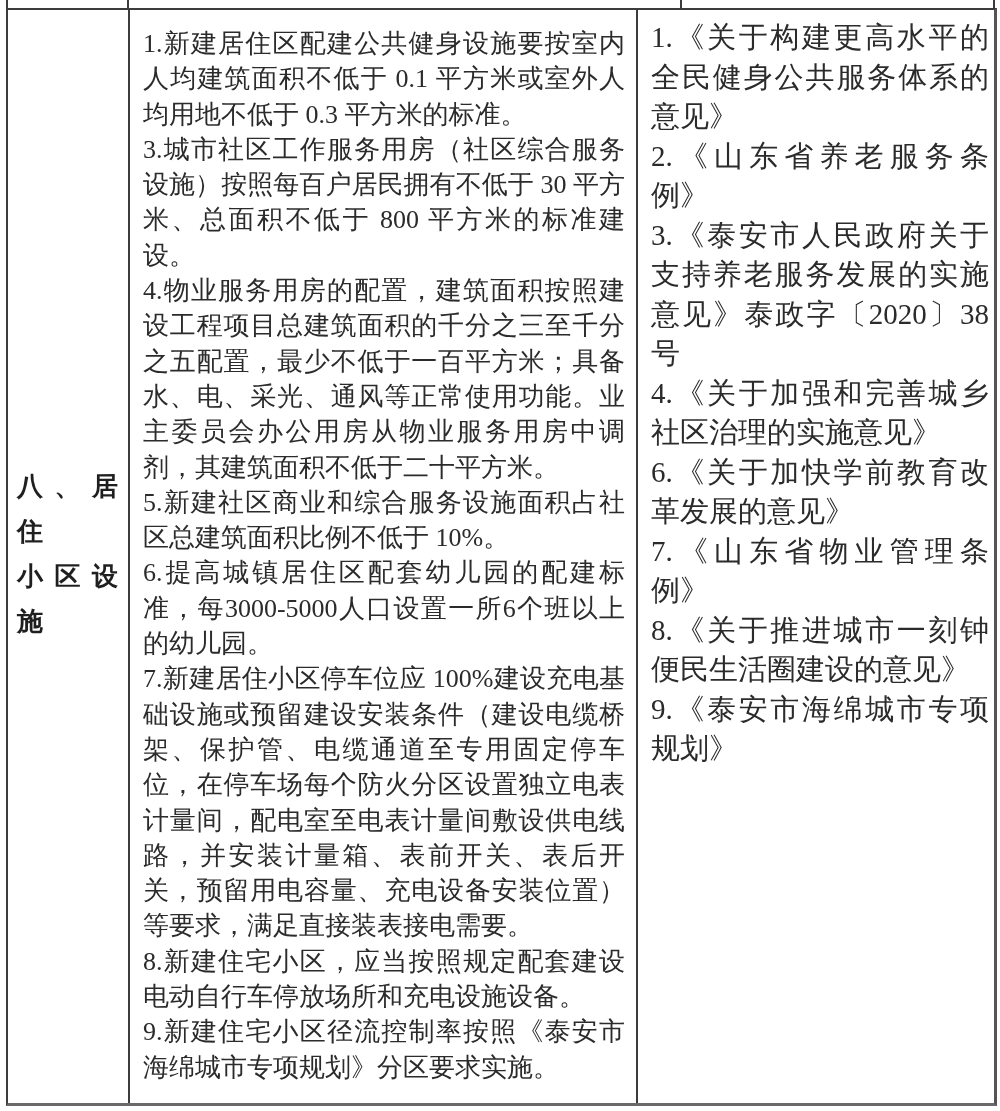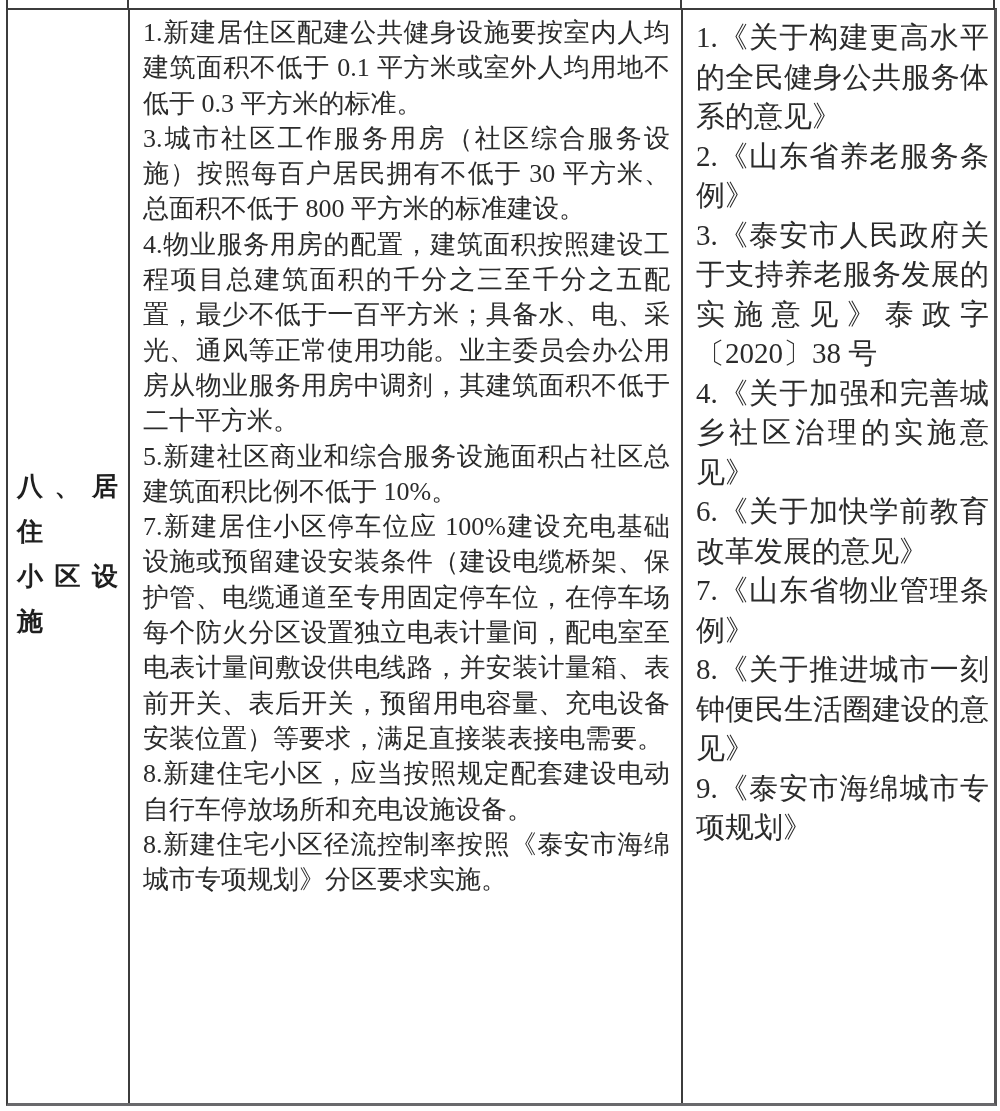--- a/index.html
+++ b/index.html
@@ -67,23 +67,23 @@
     font-size: 26px;
     line-height: 45px;
     font-weight: bold;
     color: #1f1f1f;
     text-align: justify;
     text-align-last: justify;
   }
 
   
   .standards-cell {
-    width: 553px;
+    width: 508px;
     border-right: 2px solid #3c3c3c;
-    padding: 5px 11px 0 13px;
+    padding: 16px 11px 0 13px;
     font-size: 26px;
     line-height: 35.3px;
   }
   .standards-cell p {
     margin: 0;
     text-align: justify;
   }
 
   
   .references-cell {
@@ -116,23 +116,24 @@
           <div class="header-line">施</div>
         </div>
     </div>
 
     <div class="cell standards-cell">
       <div>
           <p>1.新建居住区配建公共健身设施要按室内人均建筑面积不低于 0.1 平方米或室外人均用地不低于 0.3 平方米的标准。</p>
           <p>3.城市社区工作服务用房（社区综合服务设施）按照每百户居民拥有不低于 30 平方米、总面积不低于 800 平方米的标准建设。</p>
           <p>4.物业服务用房的配置，建筑面积按照建设工程项目总建筑面积的千分之三至千分之五配置，最少不低于一百平方米；具备水、电、采光、通风等正常使用功能。业主委员会办公用房从物业服务用房中调剂，其建筑面积不低于二十平方米。</p>
           <p>5.新建社区商业和综合服务设施面积占社区总建筑面积比例不低于 10%。</p>
+          <p>6.提高城镇居住区配套幼儿园的配建标准，每3000-5000人口设置一所6个班以上的幼儿园。</p>
           <p>7.新建居住小区停车位应 100%建设充电基础设施或预留建设安装条件（建设电缆桥架、保护管、电缆通道至专用固定停车位，在停车场每个防火分区设置独立电表计量间，配电室至电表计量间敷设供电线路，并安装计量箱、表前开关、表后开关，预留用电容量、充电设备安装位置）等要求，满足直接装表接电需要。</p>
           <p>8.新建住宅小区，应当按照规定配套建设电动自行车停放场所和充电设施设备。</p>
-          <p>8.新建住宅小区径流控制率按照《泰安市海绵城市专项规划》分区要求实施。</p>
+          <p>9.新建住宅小区径流控制率按照《泰安市海绵城市专项规划》分区要求实施。</p>
         </div>
     </div>
 
     <div class="cell references-cell">
       <div>
           <p>1.《关于构建更高水平的全民健身公共服务体系的意见》</p>
           <p>2.《山东省养老服务条例》</p>
           <p>3.《泰安市人民政府关于支持养老服务发展的实施意见》泰政字〔2020〕38 号</p>
           <p>4.《关于加强和完善城乡社区治理的实施意见》</p>
           <p>6.《关于加快学前教育改革发展的意见》</p>

